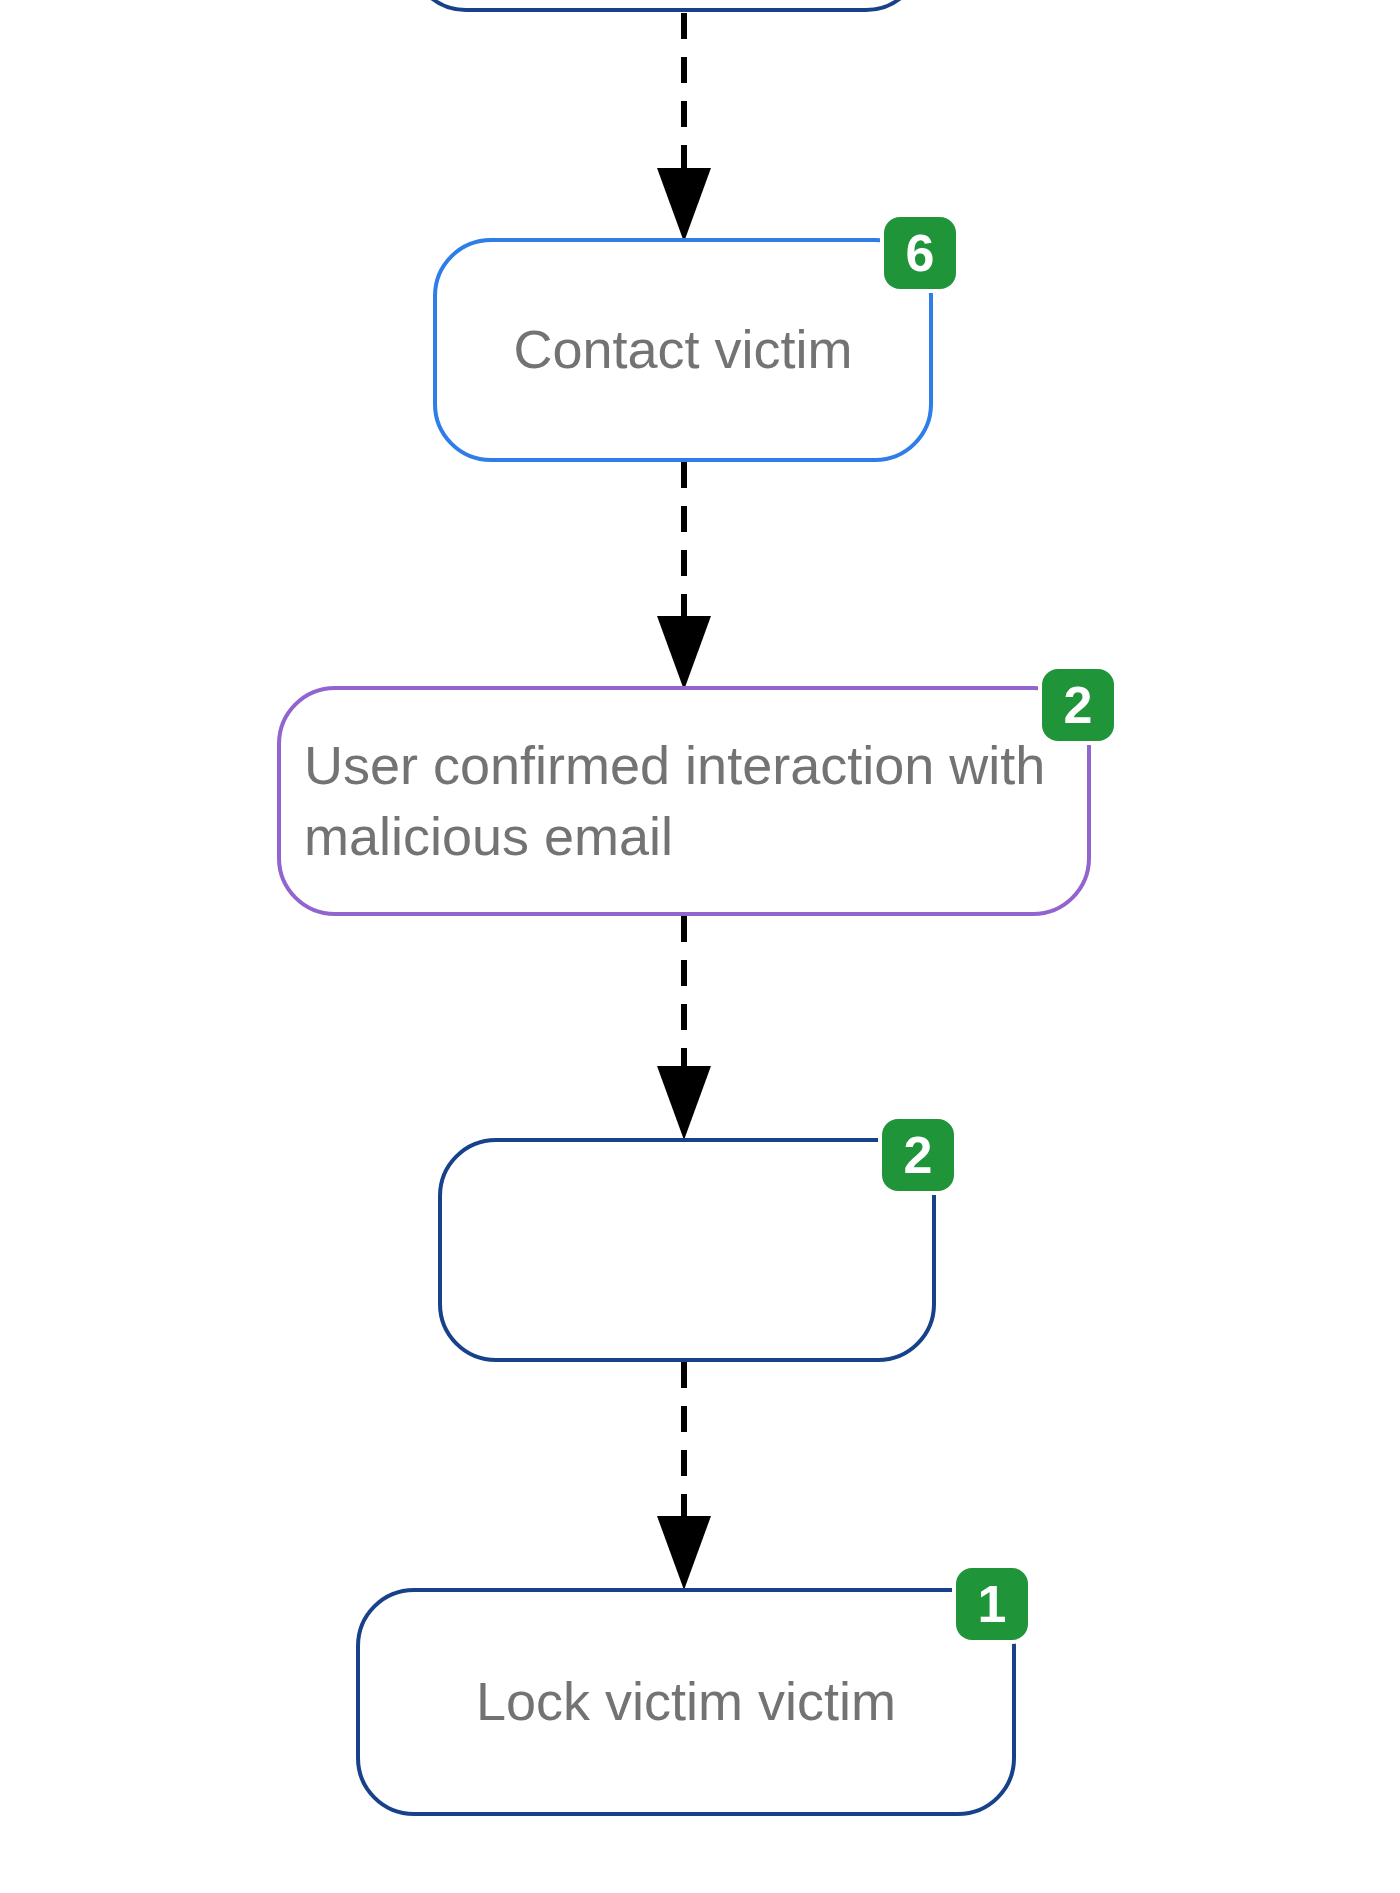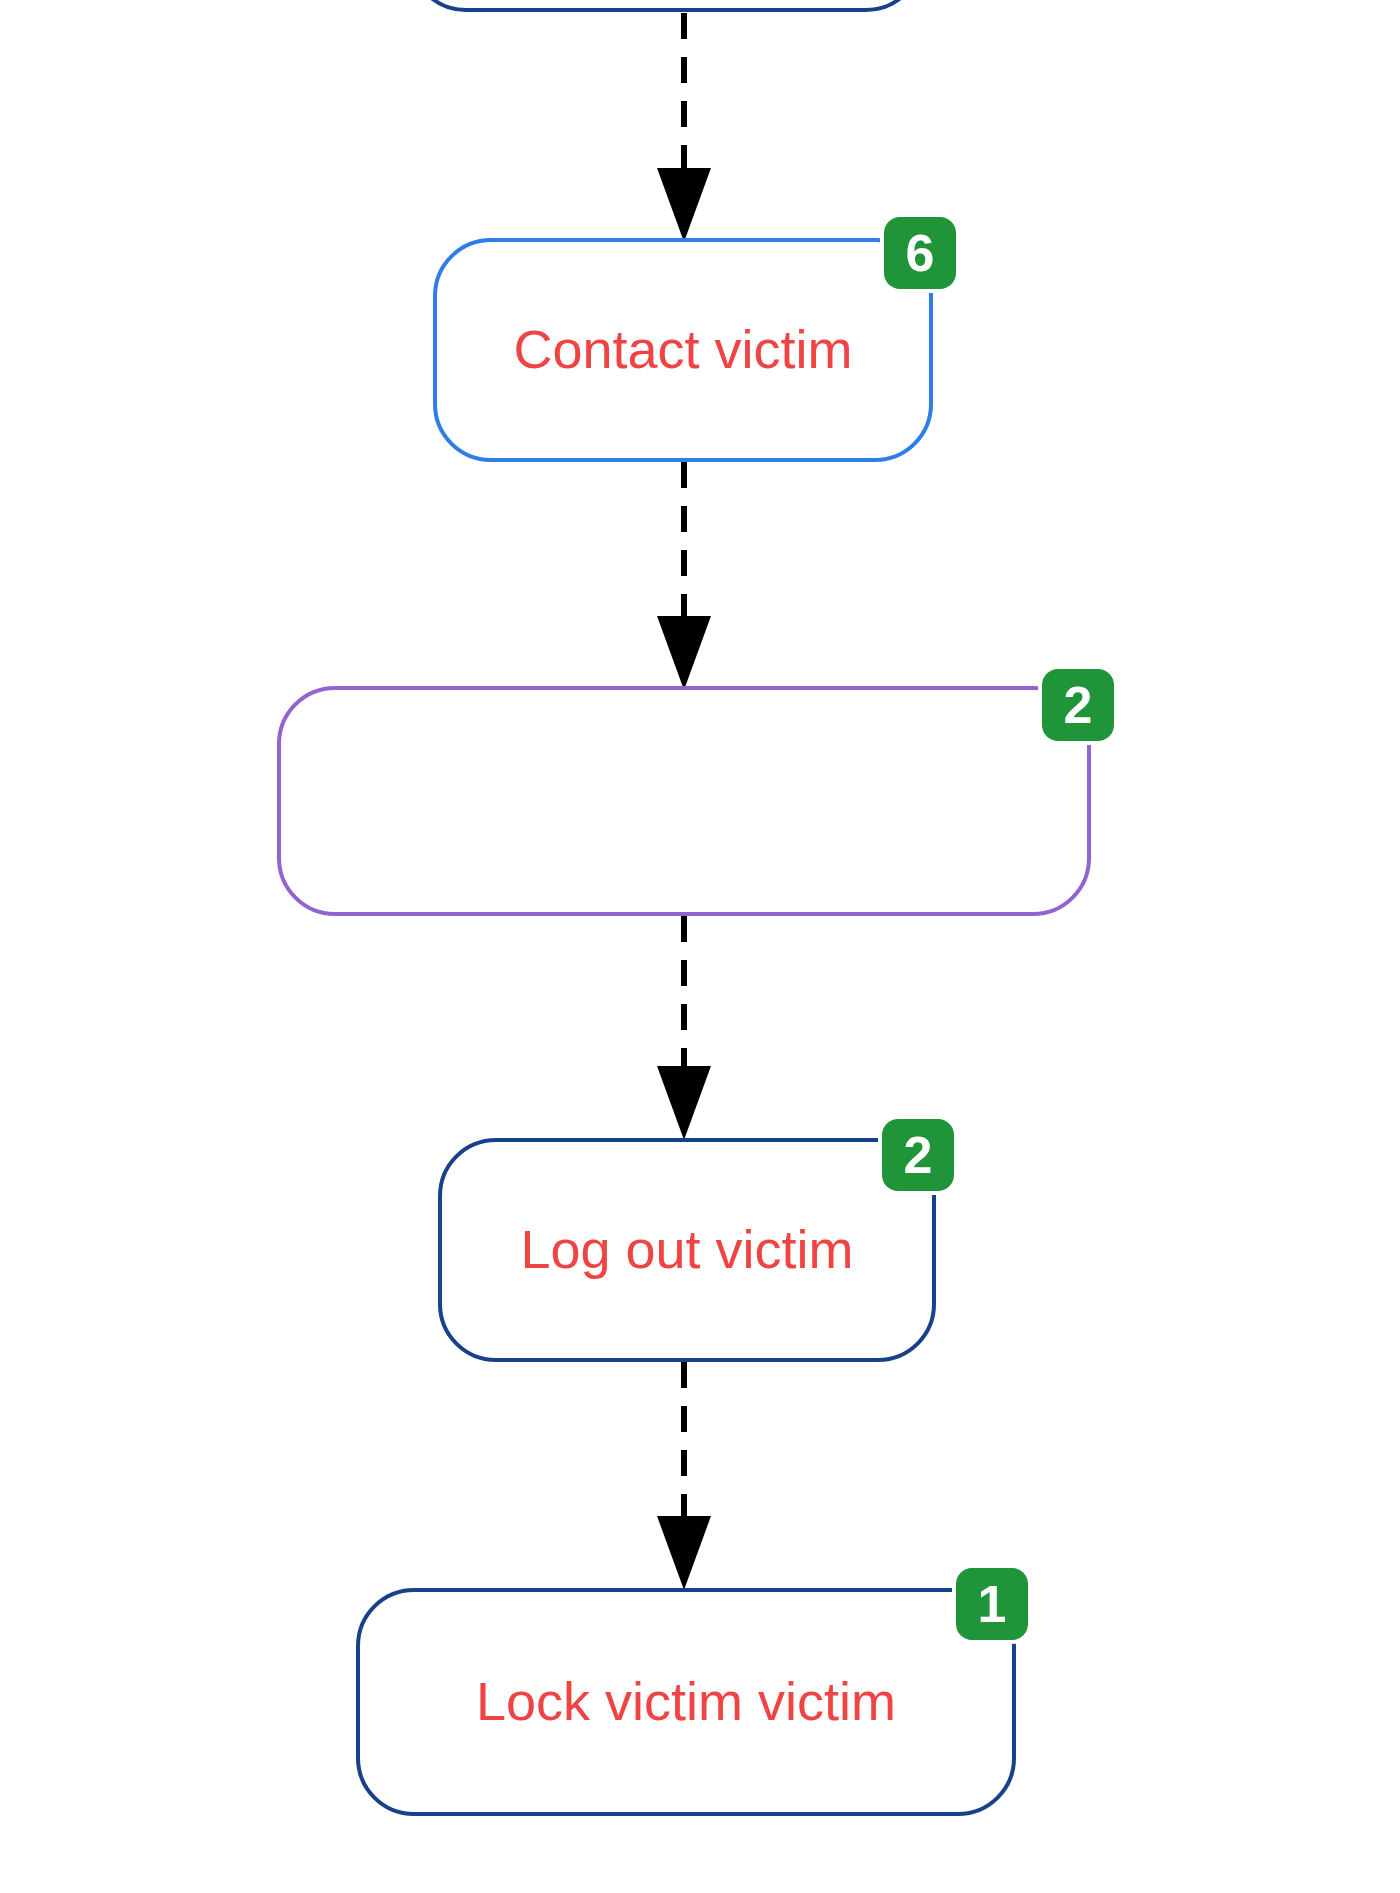--- a/index.html
+++ b/index.html
@@ -23,21 +23,21 @@
     border: 4px solid #17428a;
     border-radius: 58px;
     display: flex;
     align-items: center;
     justify-content: center;
     box-sizing: border-box;
   }
   .node .label {
     font-size: 54px;
     line-height: 1.32;
-    color: #ef4444;
+    color: #737373;
     text-align: left;
     white-space: pre-line;
   }
   .border-navy   { border-color: #17428a; }
   .border-blue   { border-color: #2e7de9; }
   .border-purple { border-color: #9164cf; }
 
   .node-top     { left: 408px;  top: -190px; width: 516px; height: 202px; }
   .node-contact { left: 433px;  top: 238px;  width: 500px; height: 224px; }
   .node-user    { left: 277px;  top: 686px;  width: 814px; height: 230px; }
@@ -124,30 +124,30 @@
     <span class="label">Contact victim</span>
     <span class="badge">6</span>
   </div>
 
   <div class="connector c2">
     <div class="dash-line"></div>
     <div class="arrow-head"></div>
   </div>
 
   <div class="node border-purple node-user">
+    <span class="label">User confirmed interaction with malicious email</span>
     <span class="badge">2</span>
   </div>
 
   <div class="connector c3">
     <div class="dash-line"></div>
     <div class="arrow-head"></div>
   </div>
 
   <div class="node border-navy node-logout">
-    <span class="label">Log out victim</span>
     <span class="badge">2</span>
   </div>
 
   <div class="connector c4">
     <div class="dash-line"></div>
     <div class="arrow-head"></div>
   </div>
 
   <div class="node border-navy node-lock">
     <span class="label">Lock victim victim</span>

